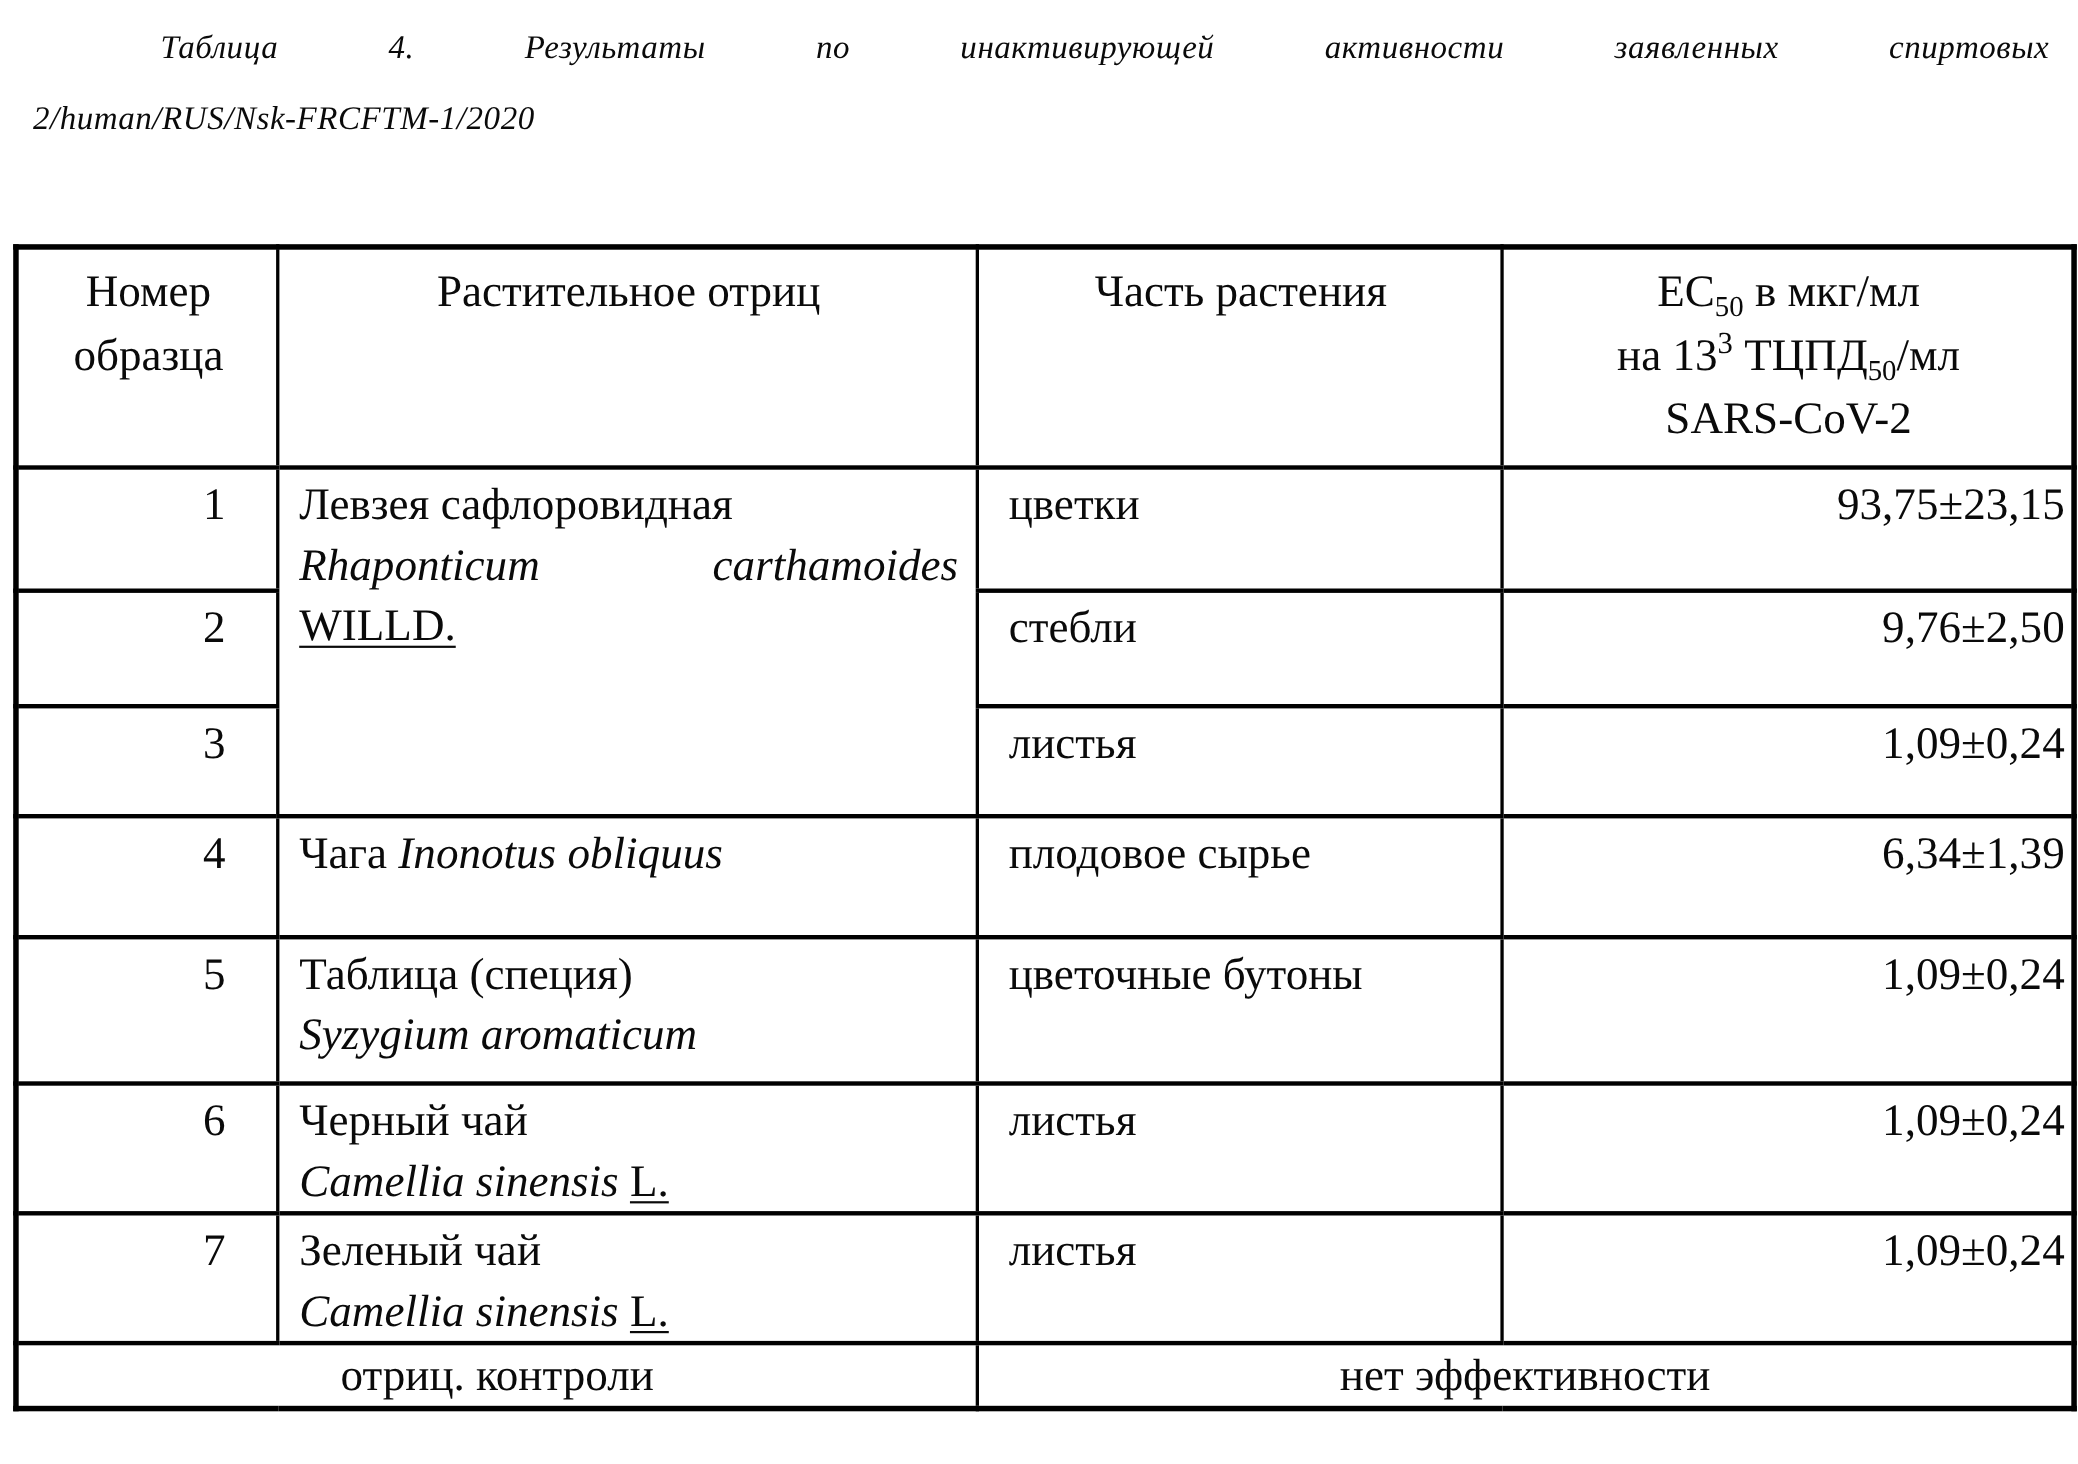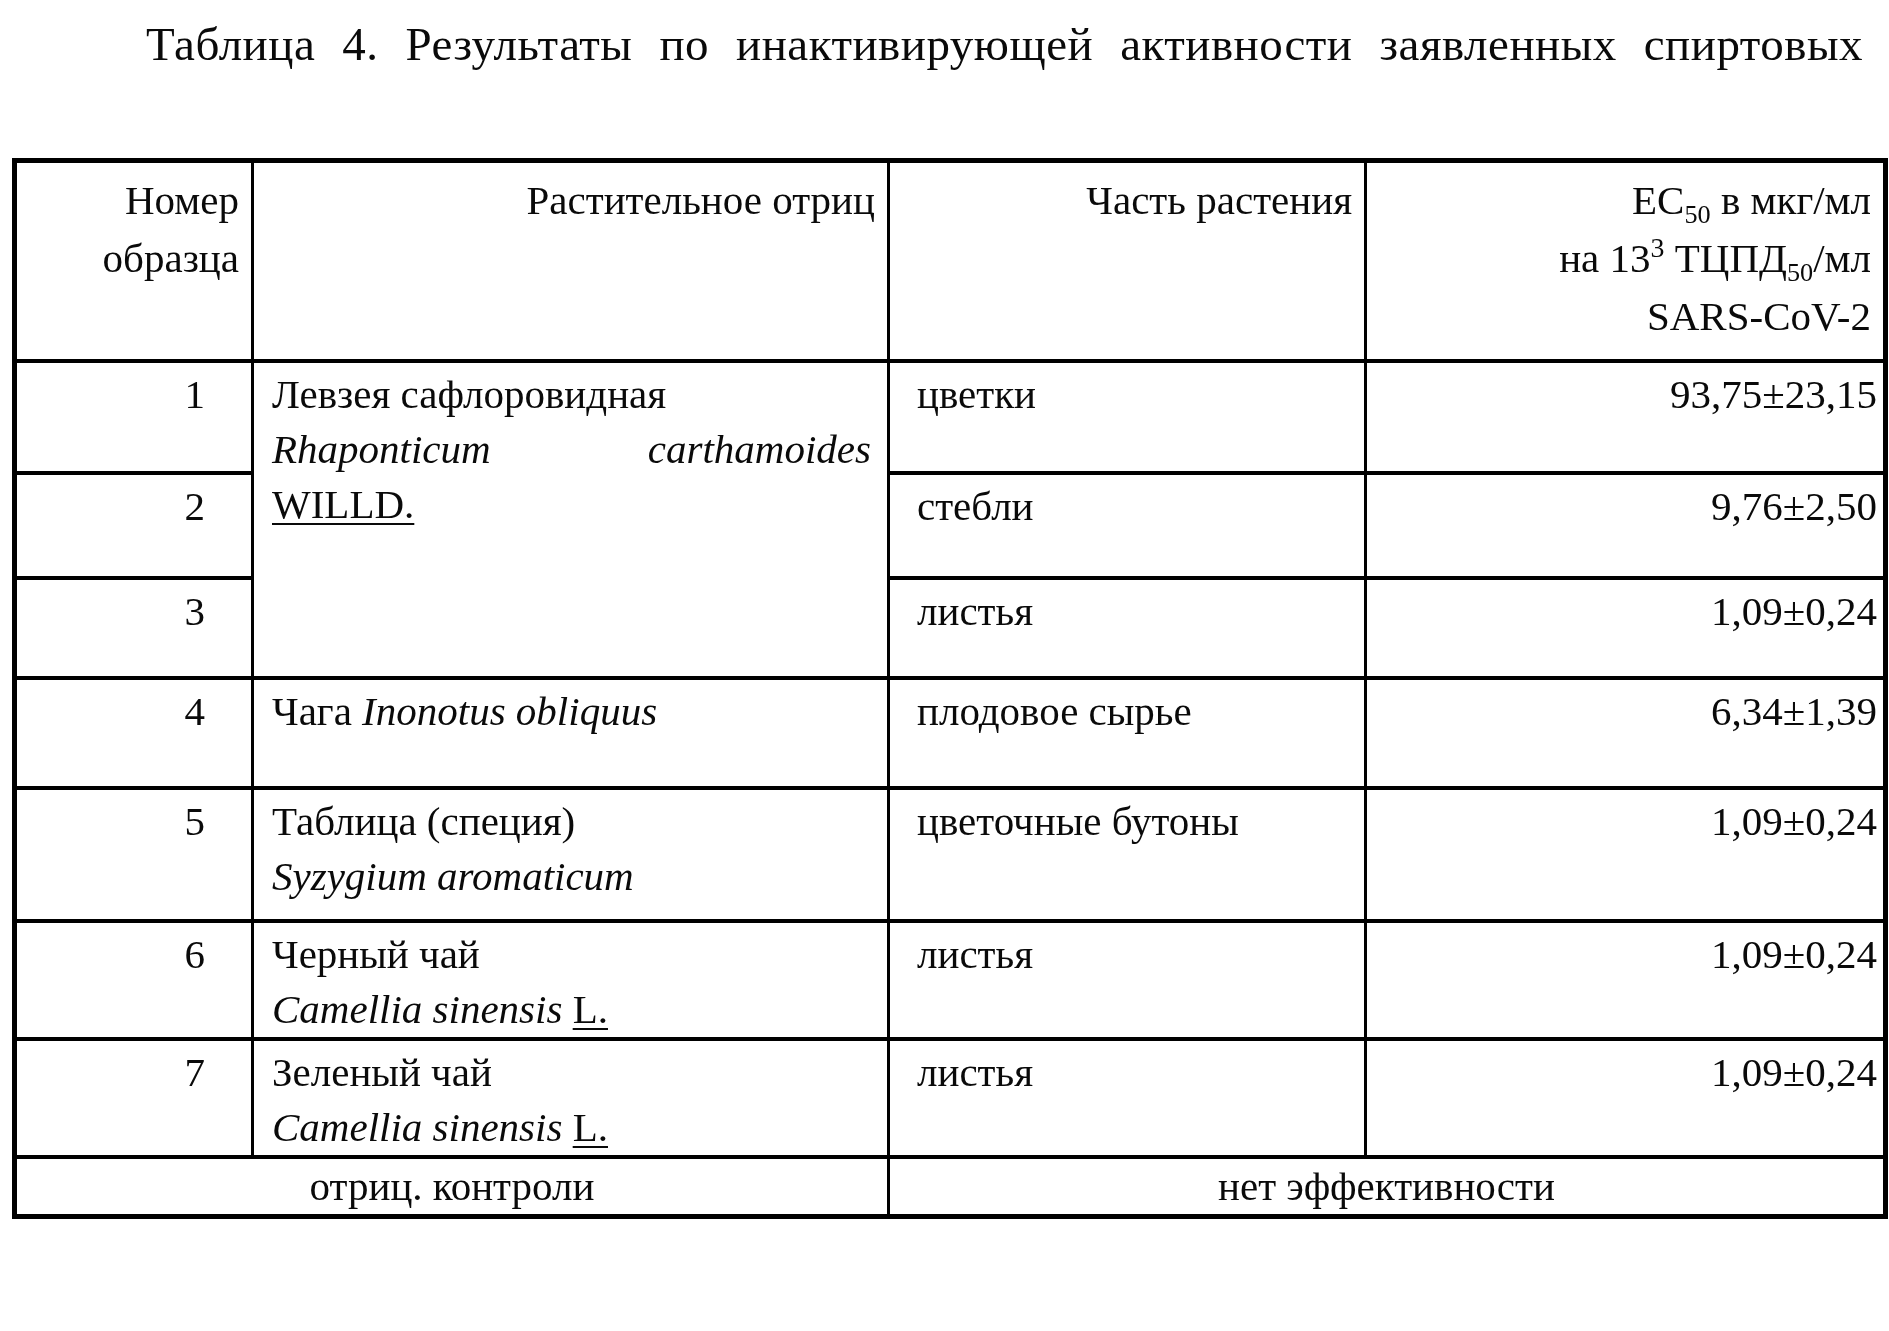--- a/index.html
+++ b/index.html
@@ -10,23 +10,24 @@
     background: #ffffff;
     color: #0a0a0a;
     font-family: "Liberation Serif", "DejaVu Serif", serif;
     overflow: hidden;
   }
   .page { width: 1889px; height: 1331px; padding-top: 12px; }
 
   
   .doc-title {
     margin: 0 26px 0 30px;
-    font-size: 47px;
+    font-size: 30px;
     line-height: 64px;
     letter-spacing: 0.5px;
+    font-style: italic;
   }
   .doc-title .t-line { white-space: normal; }
   .doc-title .t-just { text-align: justify; text-align-last: justify; }
   .doc-title .t-indent { text-indent: 116px; }
   .doc-title .t-left { text-align: left; }
 
   
   table.results {
     border-collapse: collapse;
     table-layout: fixed;
@@ -39,21 +40,21 @@
     border-top-width: 4px;
     border-bottom-width: 4px;
     vertical-align: top;
     font-size: 41px;
     line-height: 55px;
     font-weight: normal;
     padding: 4px 12px 0 14px;
     overflow: hidden;
   }
   .results th {
-    text-align: right;
+    text-align: center;
     line-height: 58px;
     padding-top: 8px;
   }
   col.c-num  { width: 238px; }
   col.c-mat  { width: 636px; }
   col.c-part { width: 477px; }
   col.c-ec   { width: 520px; }
 
   tr.row-head  th { height: 200px; }
   tr.row-1 td { height: 112px; }
@@ -87,20 +88,21 @@
   td.foot-left { text-align: center; }
   td.foot-right { text-align: center; }
 </style>
 </head>
 <body>
 
 <div class="page">
 
   <div class="doc-title">
     <div class="t-line t-just t-indent">Таблица 4. Результаты по инактивирующей активности заявленных спиртовых</div>
+    <div class="t-line t-left">2/human/RUS/Nsk-FRCFTM-1/2020</div>
   </div>
 
   <table class="results">
     <colgroup>
       <col class="c-num">
         <col class="c-mat">
         <col class="c-part">
         <col class="c-ec">
     </colgroup>
 

